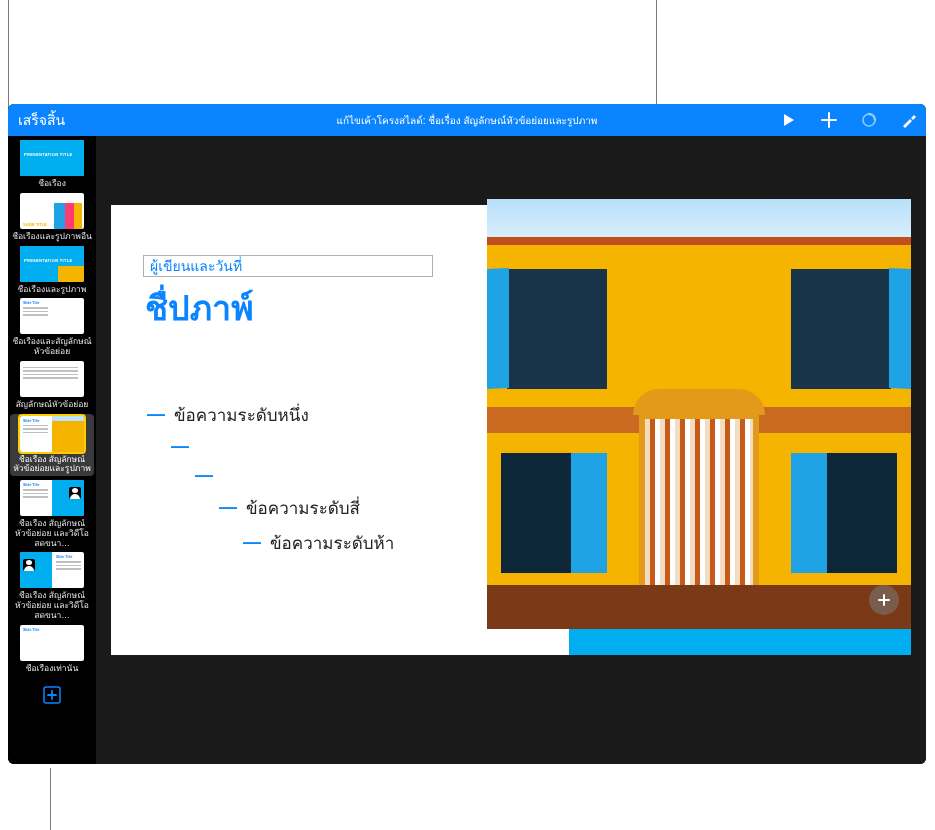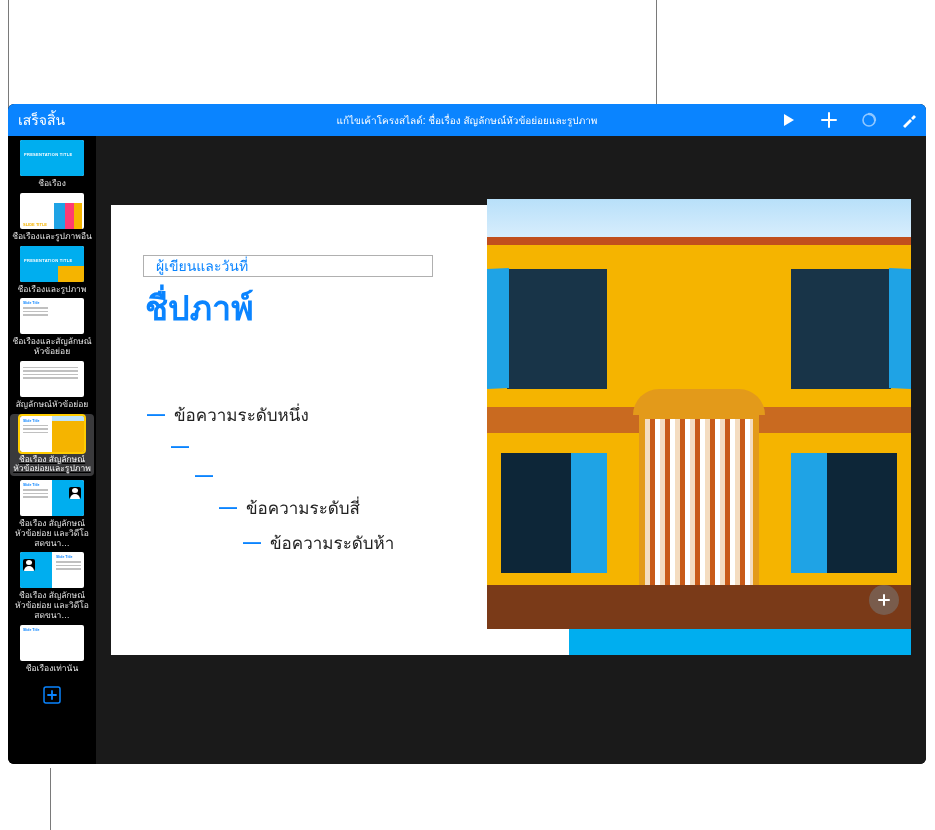--- a/index.html
+++ b/index.html
@@ -64,21 +64,20 @@
       width: 18px; height: 18px;
       display:flex; align-items:center; justify-content:center;
       cursor:pointer;
     }
     .toolbar .right-buttons svg { display:block; }
 
     .workspace {
       flex: 1 1 auto;
       display: flex;
       min-height: 0;
-      text-decoration: underline;
     }
 
     .sidebar {
       width: 88px;
       background: #000;
       flex: 0 0 auto;
       overflow-y: hidden;
       padding-top: 4px;
       position: relative;
     }
@@ -158,21 +157,21 @@
     .author-box {
       position: absolute;
       left: 32px;
       top: 50px;
       width: 290px;
       height: 22px;
       border: 1px solid #b0b0b0;
       background: #fff;
       display: flex;
       align-items:center;
-      padding-left: 12px;
+      padding-left: 6px;
     }
     .author-box span {
       color: #0a84ff;
       font-size: 14px;
     }
     .slide-title {
       position: absolute;
       left: 34px;
       top: 76px;
       color: #0a84ff;

